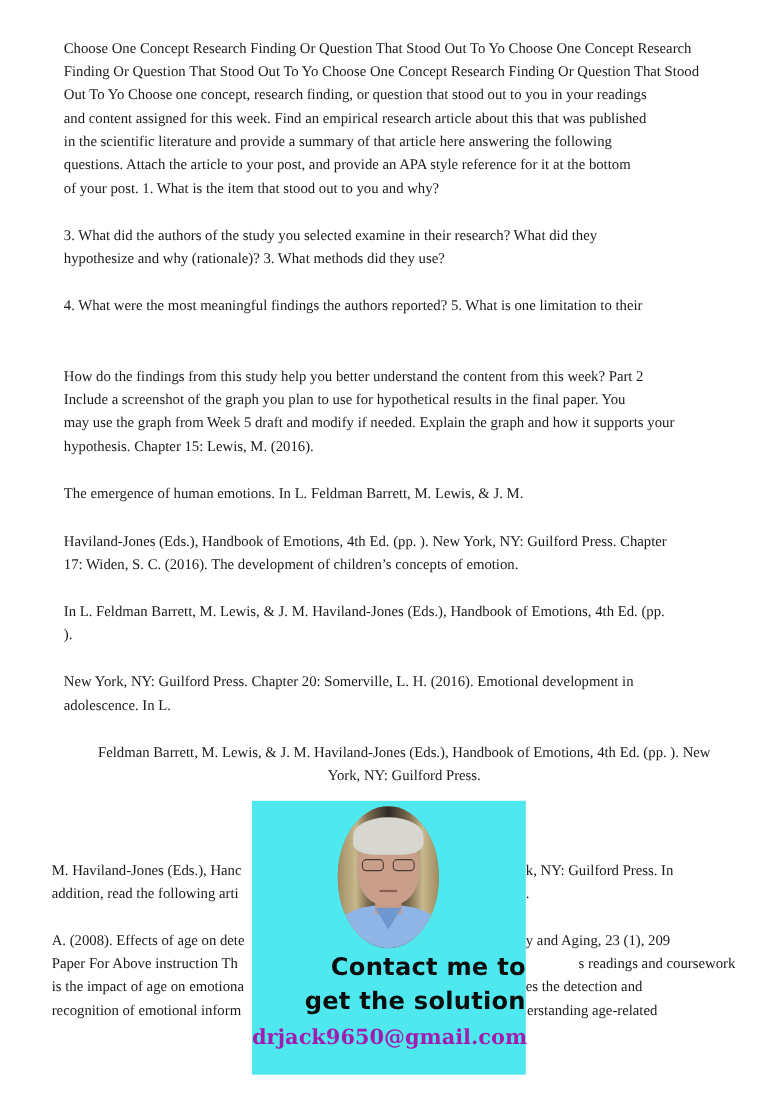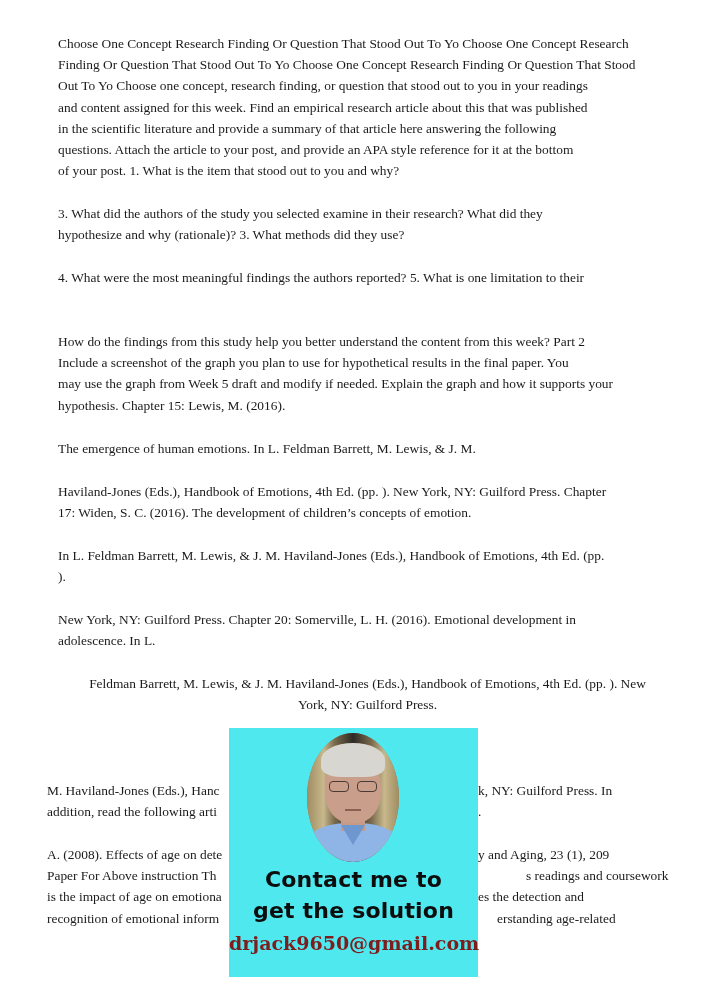--- a/index.html
+++ b/index.html
@@ -18,25 +18,25 @@
                   background:linear-gradient(90deg,#a08c62 0%,#c8b88c 18%,#7a6a4c 30%,#2e2a26 50%,#7a6a4c 70%,#c8b88c 84%,#a08c62 100%); }
   .portrait .shirt { position:absolute; left:-6px; top:90px; width:104px; height:60px; border-radius:45% 45% 0 0; background:#8fb4e6; }
   .portrait .collar { position:absolute; left:34px; top:92px; width:24px; height:20px; background:#6f97cf; clip-path:polygon(0 0,100% 0,50% 100%); }
   .portrait .neck { position:absolute; left:34px; top:78px; width:24px; height:20px; background:#c79a86; }
   .portrait .face { position:absolute; left:18px; top:22px; width:56px; height:68px; border-radius:46% 46% 44% 44%; background:#c99e8a; }
   .portrait .hair { position:absolute; left:14px; top:10px; width:64px; height:34px; border-radius:50% 50% 30% 30%; background:#d8d6d0; }
   .portrait .glasses { position:absolute; left:22px; top:48px; width:48px; height:12px; }
   .portrait .glasses span { position:absolute; top:0; width:20px; height:11px; border:1.5px solid #4a3a34; border-radius:4px; box-sizing:border-box; }
   .portrait .glasses .gl { left:0; } .portrait .glasses .gr { right:0; }
   .portrait .mouth { position:absolute; left:38px; top:76px; width:16px; height:2px; background:#8e5e52; }
-  .cta { position:absolute; left:0; width:249px; text-align:center; font-family:"DejaVu Sans", sans-serif; font-weight:bold; color:#0d0d0d; }
+  .cta { position:absolute; left:0; width:249px; text-align:right; font-family:"DejaVu Sans", sans-serif; font-weight:bold; color:#0d0d0d; }
   .cta1 { top:139px; font-size:22px; letter-spacing:0.2px; }
   .cta2 { top:170px; font-size:22px; letter-spacing:0.2px; }
   .email { position:absolute; left:0; top:204px; width:249px; text-align:center;
-           font-family:"DejaVu Serif", serif; font-weight:bold; font-size:19px; color:#7f1d1d; }
+           font-family:"DejaVu Serif", serif; font-weight:bold; font-size:19px; color:#a21caf; }
 </style>
 </head>
 <body>
 
 <div class="page">
 
   <div class="para" style="top:33px;">
     <span class="line">Choose One Concept Research Finding Or Question That Stood Out To Yo Choose One Concept Research</span>
     <span class="line">Finding Or Question That Stood Out To Yo Choose One Concept Research Finding Or Question That Stood</span>
     <span class="line">Out To Yo Choose one concept, research finding, or question that stood out to you in your readings</span>
@@ -106,21 +106,21 @@
     <span class="split">
       <span class="l">Paper For Above instruction Th</span>
       <span class="r" style="left:431px;padding-left:48px;">s readings and coursework</span>
     </span>
     <span class="split">
       <span class="l">is the impact of age on emotiona</span>
       <span class="r" style="left:431px;">es the detection and</span>
     </span>
     <span class="split">
       <span class="l">recognition of emotional inform</span>
-      <span class="r" style="left:450px;">erstanding age-related</span>
+      <span class="r" style="left:432px;">erstanding age-related</span>
     </span>
   </div>
 
   <div class="overlay">
     <div class="portrait">
       <div class="bg"></div>
       <div class="shirt"></div>
       <div class="neck"></div>
       <div class="collar"></div>
       <div class="face"></div>

